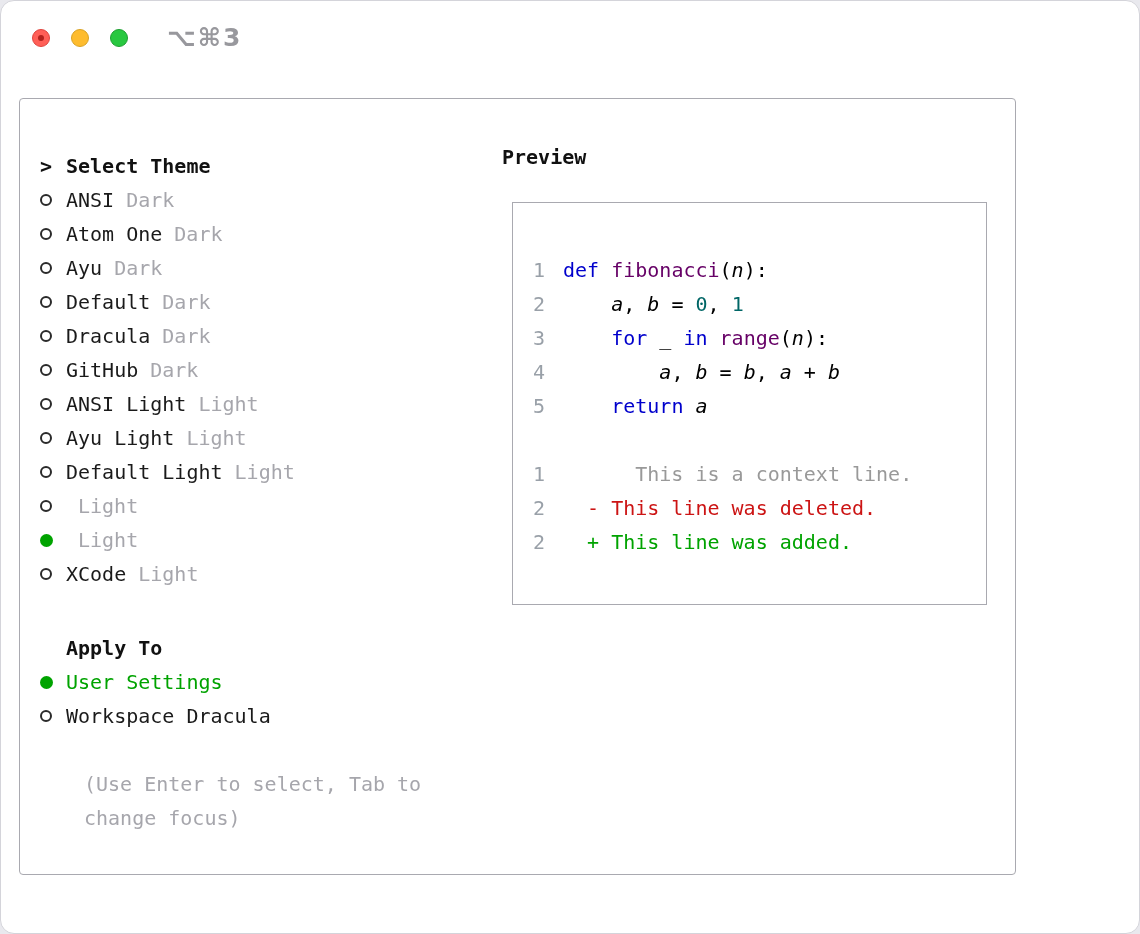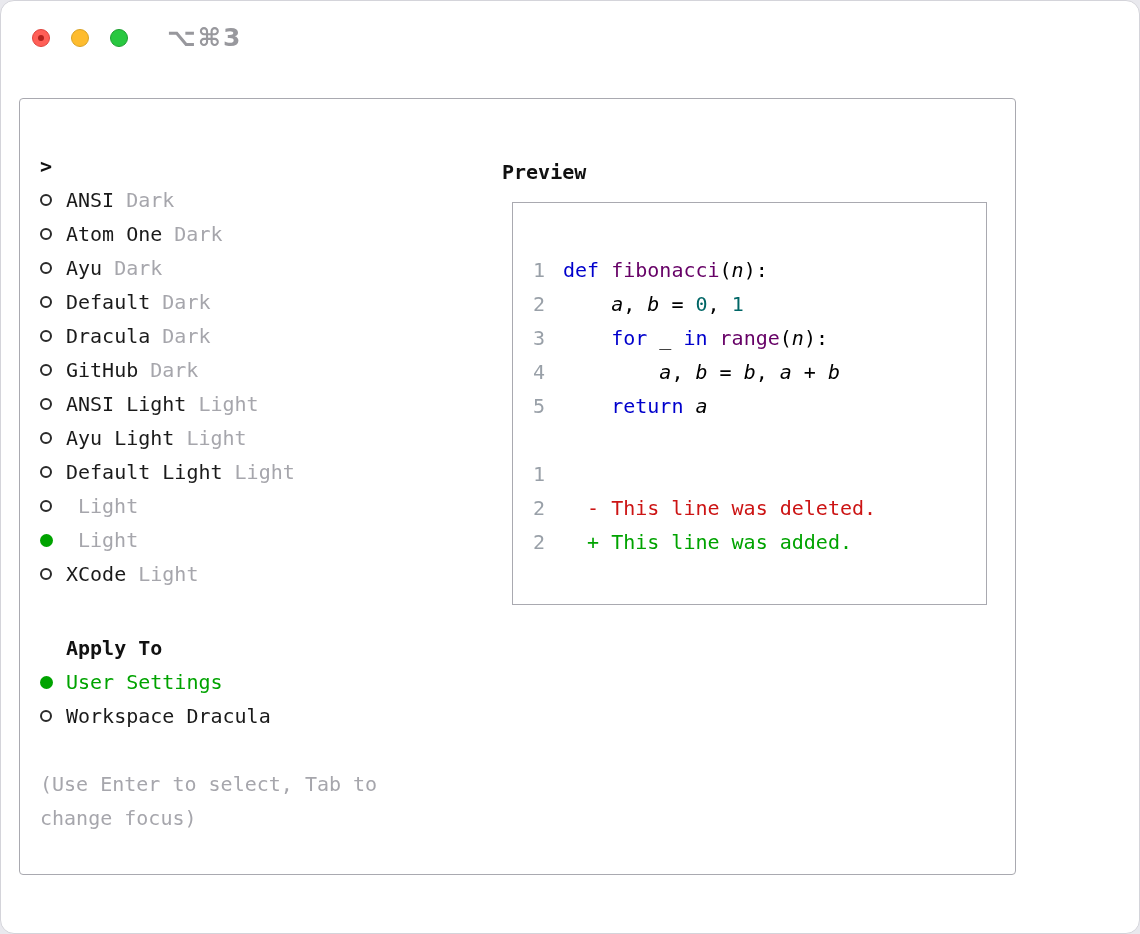--- a/index.html
+++ b/index.html
@@ -43,24 +43,24 @@
   .prefix { font-weight:bold; color:#111; }
   .header-text { font-weight:bold; color:#111; }
   .ring { width:12px; height:12px; border:2px solid #2a2a2a; border-radius:50%; }
   .dot  { width:13px; height:13px; border-radius:50%; background:var(--green,#00a300); }
   .theme-row .name { color:#1a1a1a; white-space:pre;text-align:center; }
   .theme-row.selected .name { color:var(--green,#00a300); }
   .variant { color:var(--muted,#a6a6ac); margin-left:12px; }
   .apply-header { margin-top:40px; }
   .apply-row .name { color:#1a1a1a; }
   .apply-row.selected .name { color:var(--green,#00a300); }
-  .hint { margin-top:34px; width:405px; color:var(--muted,#a6a6ac); }
+  .hint { margin-top:34px; width:405px; color:var(--muted,#a6a6ac);margin-left:44px; }
   
   .preview-label {
-    position:absolute; left:482px; top:56px; height:34px; line-height:34px;
+    position:absolute; left:482px; top:41px; height:34px; line-height:34px;
     font-size:20px; font-weight:bold; color:#111;
   }
   .preview-box {
     position:absolute; left:492px; top:103px; width:475px; height:403px;
     border:1.5px solid #a9a9b0; background:#ffffff;
     padding:50px 18px 0 20px;
     font-size:20px; line-height:34px;
   }
   .code-row { display:flex; height:34px; align-items:center; }
   .lnum { width:18px; flex:none; margin-right:12px; color:var(--lnum,#99a0a8); }
@@ -85,20 +85,21 @@
     <span class="light yellow"></span>
     <span class="light green"></span>
   </div>
   <div class="window-title">⌥⌘3</div>
 
   <div class="panel">
 
     <div class="left-col">
       <div class="row">
         <span class="bullet-col prefix">&gt;</span>
+        <span class="header-text">Select Theme</span>
       </div>
 
       <div id="theme-list">
           <div class="row theme-row">
             <span class="bullet-col">
               <span class="ring"></span>
             </span>
             <span class="name">ANSI</span>
             <span class="variant">Dark</span>
           </div>
@@ -223,20 +224,21 @@
             <span class="code-text"><span class="tok-pln">        </span><span class="tok-var">a</span><span class="tok-pln">, </span><span class="tok-var">b</span><span class="tok-pln"> = </span><span class="tok-var">b</span><span class="tok-pln">, </span><span class="tok-var">a</span><span class="tok-pln"> + </span><span class="tok-var">b</span></span>
           </div>
           <div class="code-row">
             <span class="lnum">5</span>
             <span class="code-text"><span class="tok-pln">    </span><span class="tok-kw">return</span><span class="tok-pln"> </span><span class="tok-var">a</span></span>
           </div>
         </div>
       <div id="diff-block" class="diff">
           <div class="code-row">
             <span class="lnum">1</span>
+            <span class="code-text"><span class="tok-ctx">      This is a context line.</span></span>
           </div>
           <div class="code-row">
             <span class="lnum">2</span>
             <span class="code-text"><span class="tok-del">  - This line was deleted.</span></span>
           </div>
           <div class="code-row">
             <span class="lnum">2</span>
             <span class="code-text"><span class="tok-add">  + This line was added.</span></span>
           </div>
         </div>

